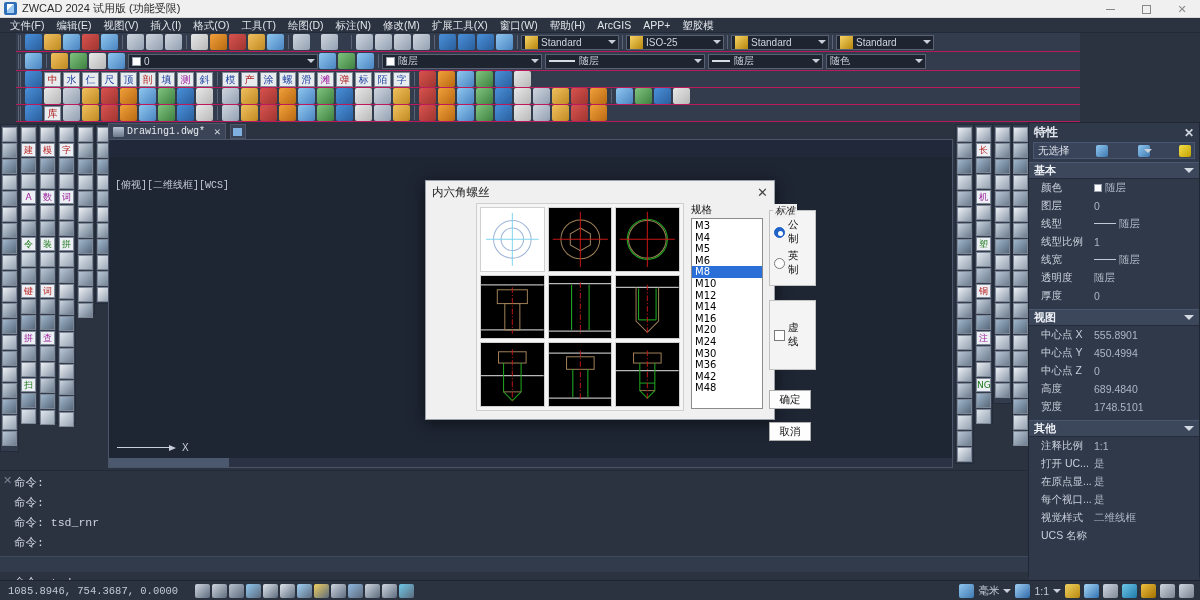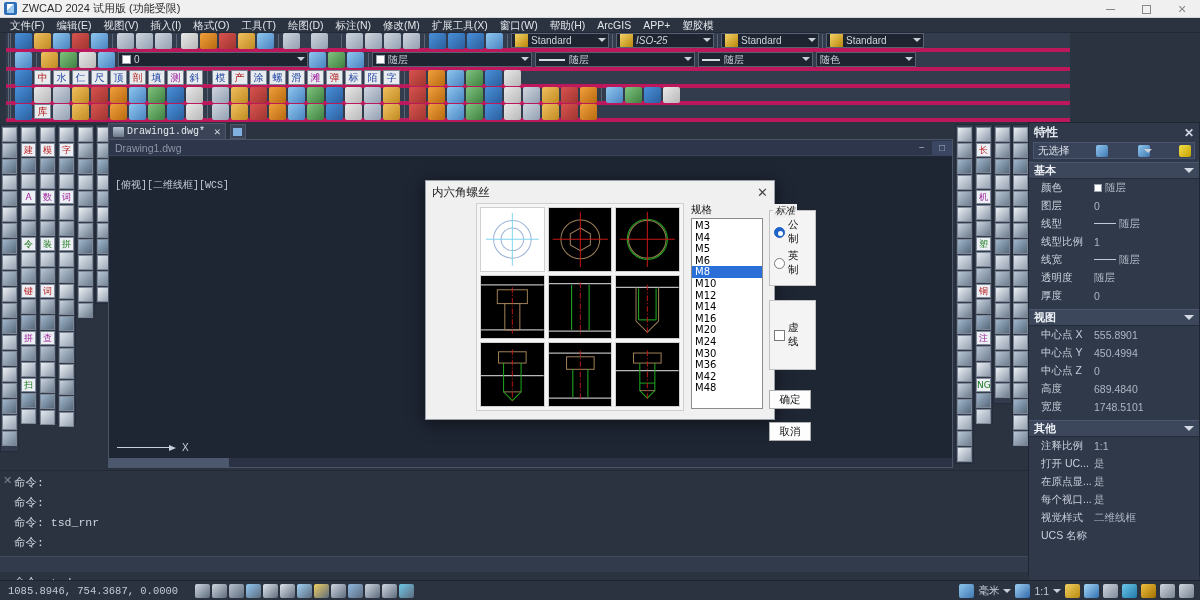--- a/index.html
+++ b/index.html
@@ -38,22 +38,22 @@
 
   
   .menubar {
     position:absolute; left:0; top:18px; width:1200px; height:15px;
     background:#2b3341; display:flex; align-items:center; padding-left:4px;
     border-bottom:1px solid #222937;
   }
   .menu-item { font-size:10.5px; color:#e2e6ea; padding:0 6px; white-space:nowrap; line-height:15px; }
 
   
-  .tb-row { position:absolute; left:6px; width:1064px; background:#333c4d;
-            border-bottom:4px solid #be185d; display:flex; align-items:center; }
+  .tb-row { position:absolute; left:16px; width:1064px; background:#333c4d;
+            border-bottom:1px solid #be185d; display:flex; align-items:center; }
   #tbr1 { top:33px; height:19px; }
   #tbr2 { top:52px; height:19px; }
   #tbr3 { top:71px; height:17px; }
   #tbr4 { top:88px; height:17px; }
   #tbr5 { top:105px; height:17px; }
 
   .grip { width:4px; height:15px; margin:0 2px;
           background:linear-gradient(to right,#5b6576 1px,transparent 1px,transparent 2px,#5b6576 2px,#5b6576 3px,transparent 3px);
           flex:0 0 auto; }
   .ti { width:17px; height:16px; margin:0 1px; border-radius:2px; flex:0 0 auto;
@@ -272,21 +272,21 @@
     <span class="ti b1"></span>
     <span class="ti b3"></span>
     <div id="styledropdowns" style="display:flex;align-items:center;">
         <span class="sep"></span>
         <div class="dd" style="width: 98px;">
           <span class="lti"></span>
           <span>Standard</span>
           <span class="arw"></span>
         </div>
         <span class="sep"></span>
-        <div class="dd" style="width: 98px; font-style: italic;">
+        <div class="dd" style="width: 98px;">
           <span class="lti"></span>
           <span>ISO-25</span>
           <span class="arw"></span>
         </div>
         <span class="sep"></span>
         <div class="dd" style="width: 98px;">
           <span class="lti"></span>
           <span>Standard</span>
           <span class="arw"></span>
         </div>
@@ -648,27 +648,20 @@
       <span class="ic"></span>
       <span>Drawing1.dwg*</span>
       <span class="x">✕</span>
     </div>
     <div class="newtab">
         <i></i>
       </div>
   </div>
 
   <div class="dwin">
-    <div class="dwin-title">
-      <span>Drawing1.dwg</span>
-      <div class="dwin-btns">
-        <div class="dwb">−</div>
-        <div class="dwb a">□</div>
-      </div>
-    </div>
     <div class="canvas">
       <div class="vplabel">[俯视][二维线框][WCS]</div>
       <div class="axis">
         <span class="ln"></span>
         <span class="hd"></span>
         <span class="lbl">X</span>
       </div>
       <div class="hscroll">
           <i></i>
         </div>

